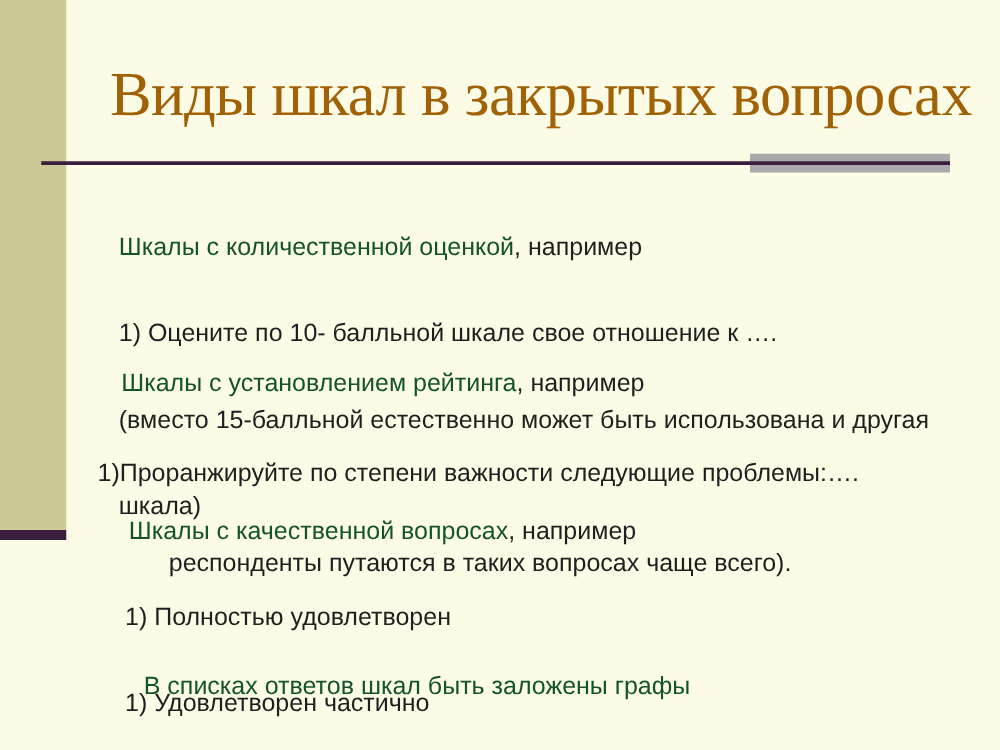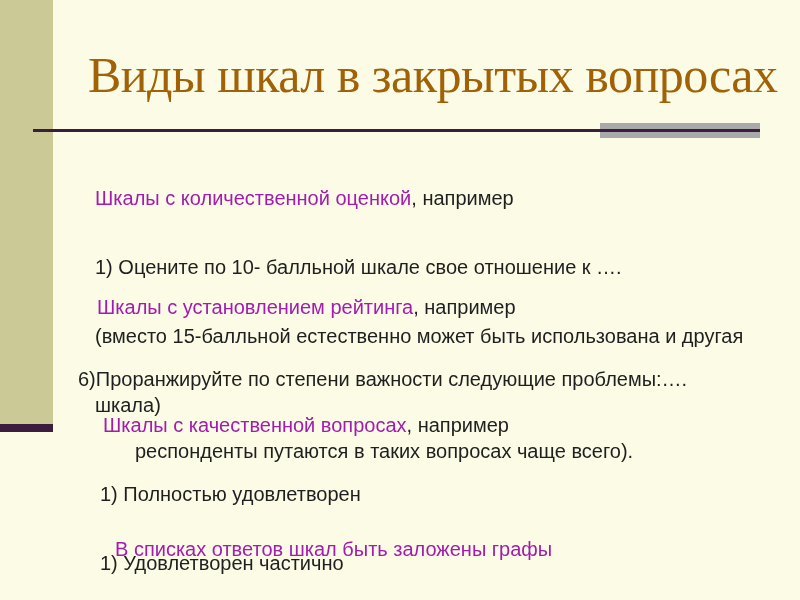--- a/index.html
+++ b/index.html
@@ -53,21 +53,21 @@
     background: #3b1e3e;
   }
 
   .block {
     position: absolute;
     font-size: 20px;
     line-height: 23px;
     white-space: pre;
   }
   .line { white-space: pre; }
-  .red { color: #a21caf; }
+  .red { color: #14532d; }
 
   .b1 { left: 95px;  top: 141px; }
   .b2 { left: 78px;  top: 247px; line-height: 24px; }
   .b3 { left: 100px; top: 368px; }
   .b4 { left: 112px; top: 492px; }
 
   .b2 .heading  { margin-left: 19px; }
   .b2 .indent-1 { margin-left: 39px; }
   .b2 .indent-2 { margin-left: 57px; }
   .b3 .heading  { margin-left: 3px; }
@@ -88,21 +88,21 @@
 
   <section class="block b1">
     <div class="line heading"><span class="red">Шкалы с количественной оценкой</span><span>, например</span></div>
     <div class="line">1) Оцените по 10- балльной шкале свое отношение к ….</div>
     <div class="line">(вместо 15-балльной естественно может быть использована и другая</div>
     <div class="line">шкала)</div>
   </section>
 
   <section class="block b2">
     <div class="line heading"><span class="red">Шкалы с установлением рейтинга</span><span>, например</span></div>
-    <div class="line">6)Проранжируйте по степени важности следующие проблемы:….</div>
+    <div class="line">1)Проранжируйте по степени важности следующие проблемы:….</div>
     <div class="line indent-2">респонденты путаются в таких вопросах чаще всего).</div>
   </section>
 
   <section class="block b3">
     <div class="line heading"><span class="red">Шкалы с качественной вопросах</span><span>, например</span></div>
     <div class="line">1) Полностью удовлетворен</div>
     <div class="line">1) Удовлетворен частично</div>
     
   </section>
 

